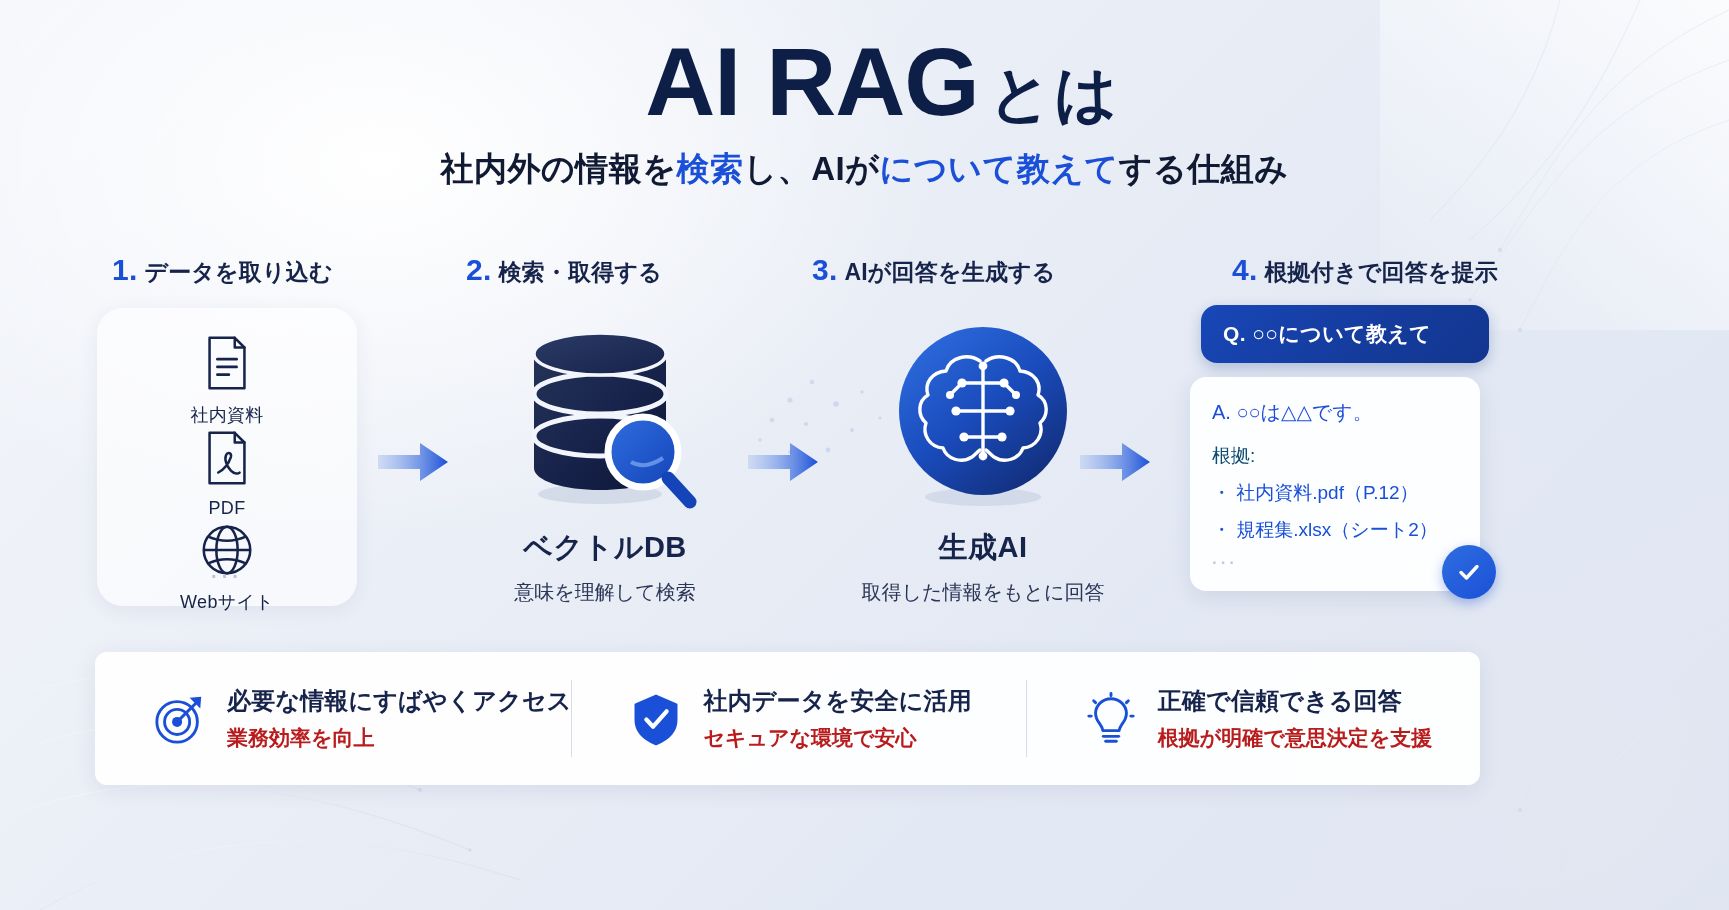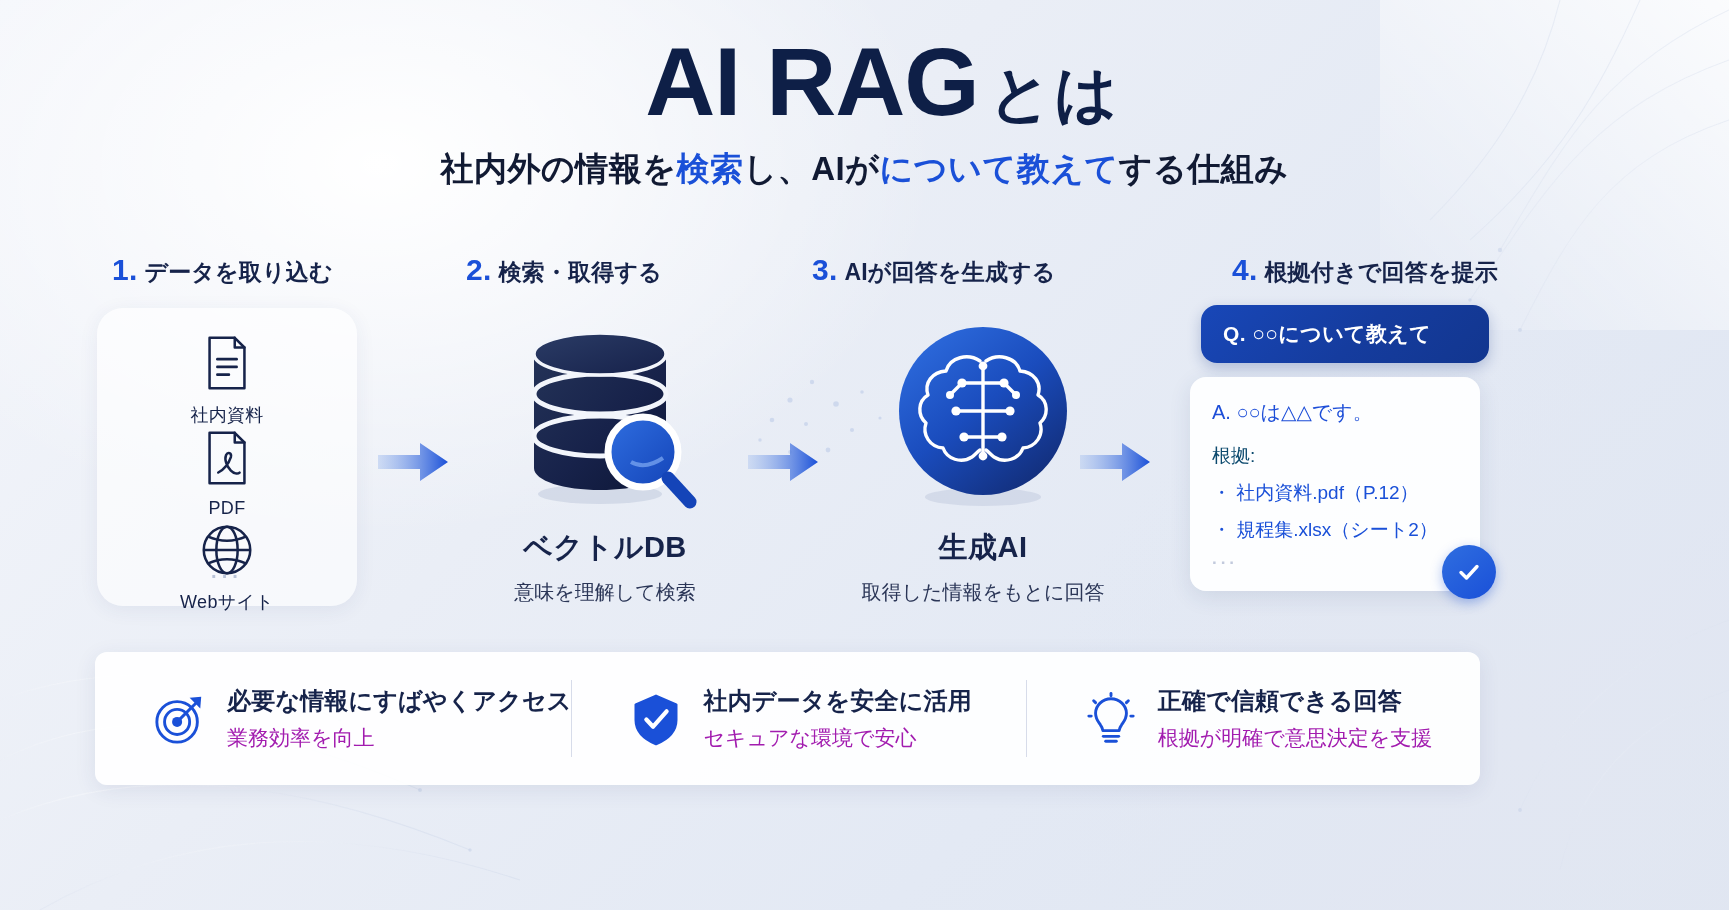--- a/index.html
+++ b/index.html
@@ -240,21 +240,21 @@
     position: absolute;
     left: 0;
     top: 28px;
     bottom: 28px;
     width: 1px;
     background: #d7dcea;
   }
   .b-ico { width: 54px; height: 54px; flex: 0 0 54px; }
   .b-texts { display: flex; flex-direction: column; gap: 7px; }
   .b-main { font-size: 24px; font-weight: 700; color: #16234a; white-space: nowrap; letter-spacing: 0.2px; }
-  .b-sub { font-size: 21px; font-weight: 400; color: #a21caf; white-space: nowrap; }
+  .b-sub { font-size: 21px; font-weight: 700; color: #b91c1c; white-space: nowrap; }
 </style>
 </head>
 <body>
 
 <div id="stage">
 
   <svg class="bg-svg" viewBox="0 0 1729 910" preserveAspectRatio="none">
     <defs>
       <linearGradient id="lineFade" x1="0" y1="0" x2="1" y2="1">
         <stop offset="0%" stop-color="#ffffff" stop-opacity="0.95"></stop>

